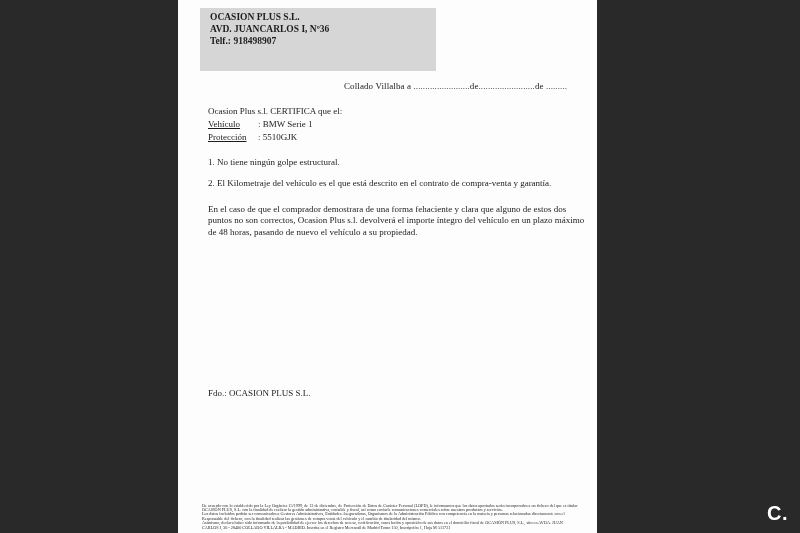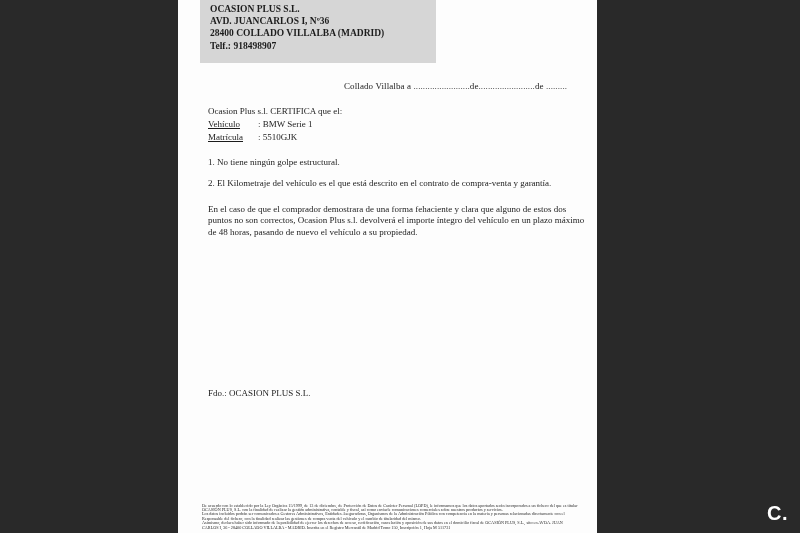--- a/index.html
+++ b/index.html
@@ -7,21 +7,21 @@
     width:800px;height:533px;overflow:hidden;position:relative;
     background:#292929;
     font-family:"Liberation Serif","DejaVu Serif",serif;
   }
   .stage{position:absolute;inset:0;}
   .paper{
     position:absolute;left:178px;top:0;width:419px;height:533px;
     background:#fdfdfd;color:#1c1c1c;
   }
   .letterhead{
-    position:absolute;left:22px;top:0;width:236px;height:63px;
+    position:absolute;left:22px;top:8px;width:236px;height:63px;
     background:#d6d6d6;
     padding:3px 0 16px 10px;box-sizing:border-box;
   }
   .letterhead div{
     font-weight:bold;font-size:9.5px;line-height:12.2px;white-space:nowrap;
   }
   .dateline{
     position:absolute;left:166px;top:81px;font-size:9px;white-space:nowrap;letter-spacing:0.1px;
   }
   .line{position:absolute;font-size:9px;white-space:nowrap;}
@@ -45,34 +45,33 @@
 </head>
 <body>
 
 <div class="stage">
 
   <div class="paper">
 
     <div class="letterhead">
       <div>OCASION PLUS S.L.</div>
       <div>AVD. JUANCARLOS I, Nº36</div>
-      <div>28400 COLLADO VILLALBA (MADRID)</div>
       <div>Telf.: 918498907</div>
     </div>
 
     <div class="dateline">Collado Villalba a ........................de........................de .........</div>
 
     <div class="line" style="left:30px;top:106px;">Ocasion Plus s.l. CERTIFICA que el:</div>
 
     <div class="line" style="left:30px;top:119px;">
       <span class="fieldlabel"><span>Vehículo</span></span><span>: BMW Serie 1</span>
     </div>
 
     <div class="line" style="left:30px;top:132px;">
-      <span class="fieldlabel"><span>Matrícula</span></span><span>: 5510GJK</span>
+      <span class="fieldlabel"><span>Protección</span></span><span>: 5510GJK</span>
     </div>
 
     <div class="line" style="left:30px;top:157px;">1. No tiene ningún golpe estructural.</div>
     <div class="line" style="left:30px;top:178px;">2. El Kilometraje del vehículo es el que está descrito en el contrato de compra-venta y garantía.</div>
 
     <div class="para" style="top:204px;">En el caso de que el comprador demostrara de una forma fehaciente y clara que alguno de estos dos puntos no son correctos, Ocasion Plus s.l. devolverá el importe íntegro del vehículo en un plazo máximo de 48 horas, pasando de nuevo el vehículo a su propiedad.</div>
 
     <div class="line" style="left:30px;top:388px;">Fdo.: OCASION PLUS S.L.</div>
 
     <div class="legal">

